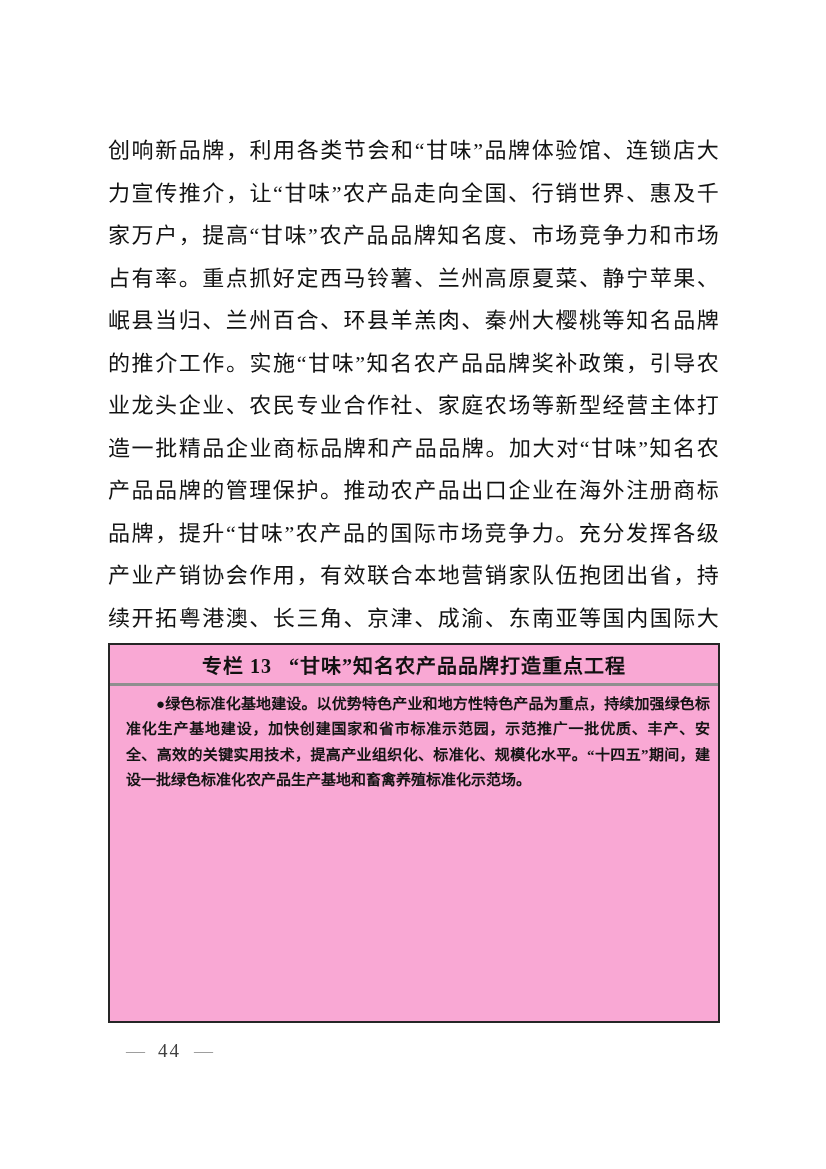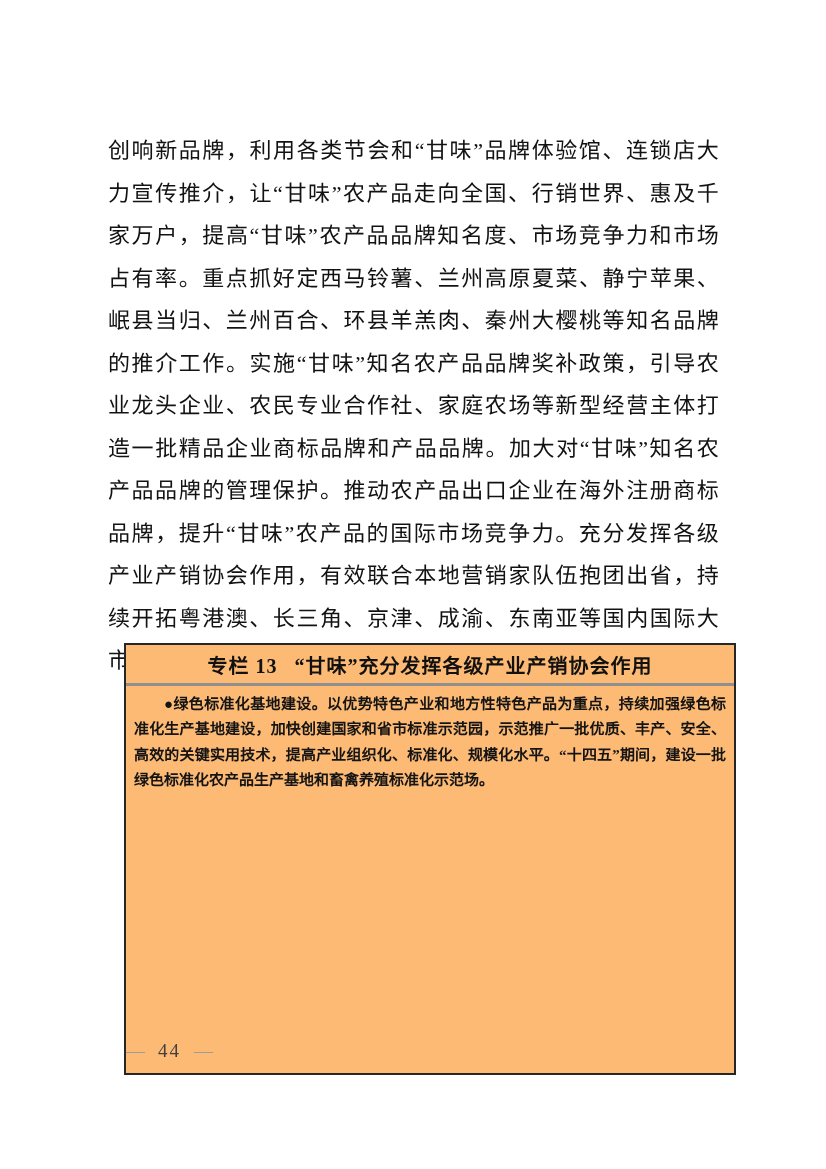--- a/index.html
+++ b/index.html
@@ -20,41 +20,41 @@
     width: 612px;
     font-size: 22px;
     line-height: 42.5px;
     letter-spacing: 1.2px;
     text-align: justify;
     text-justify: inter-ideograph;
     color: #121212;
   }
   .panel {
     position: absolute;
-    left: 124px;
+    left: 108px;
     top: 643px;
     width: 612px;
-    height: 432px;
+    height: 380px;
     border: 2px solid #262626;
-    background: #fdba74;
+    background: #f9a8d4;
   }
   .panel-title {
     height: 41px;
     border-bottom: 3px solid #8f8f8f;
     display: flex;
     align-items: center;
     justify-content: center;
     font-weight: 700;
     font-size: 20px;
     letter-spacing: 1px;
     color: #111111;
   }
   .panel-title .title-prefix { margin-right: 0.85em; }
   .panel-body {
-    padding: 6px 8px 0 8px;
+    padding: 6px 8px 0 16px;
     font-weight: 700;
     font-size: 15px;
     line-height: 25.4px;
     text-align: justify;
     text-justify: inter-ideograph;
     color: #141414;
   }
   .panel-para { text-indent: 2em; }
   .footer {
     position: absolute;
@@ -71,21 +71,21 @@
 </head>
 <body>
 
 <div class="page">
 
   <div class="main-text">创响新品牌，利用各类节会和“甘味”品牌体验馆、连锁店大力宣传推介，让“甘味”农产品走向全国、行销世界、惠及千家万户，提高“甘味”农产品品牌知名度、市场竞争力和市场占有率。重点抓好定西马铃薯、兰州高原夏菜、静宁苹果、岷县当归、兰州百合、环县羊羔肉、秦州大樱桃等知名品牌的推介工作。实施“甘味”知名农产品品牌奖补政策，引导农业龙头企业、农民专业合作社、家庭农场等新型经营主体打造一批精品企业商标品牌和产品品牌。加大对“甘味”知名农产品品牌的管理保护。推动农产品出口企业在海外注册商标品牌，提升“甘味”农产品的国际市场竞争力。充分发挥各级产业产销协会作用，有效联合本地营销家队伍抱团出省，持续开拓粤港澳、长三角、京津、成渝、东南亚等国内国际大市场。</div>
 
   <div class="panel">
     <div class="panel-title">
       <span class="title-prefix">专栏 13</span>
-      <span class="title-text">“甘味”充分发挥各级产业产销协会作用</span>
+      <span class="title-text">“甘味”知名农产品品牌打造重点工程</span>
     </div>
     <div class="panel-body">
       <div class="panel-para">●绿色标准化基地建设。以优势特色产业和地方性特色产品为重点，持续加强绿色标准化生产基地建设，加快创建国家和省市标准示范园，示范推广一批优质、丰产、安全、高效的关键实用技术，提高产业组织化、标准化、规模化水平。“十四五”期间，建设一批绿色标准化农产品生产基地和畜禽养殖标准化示范场。</div>
     </div>
   </div>
 
   <div class="footer">
     <span class="dash">—</span>
     <span class="page-number">44</span>
     <span class="dash">—</span>

